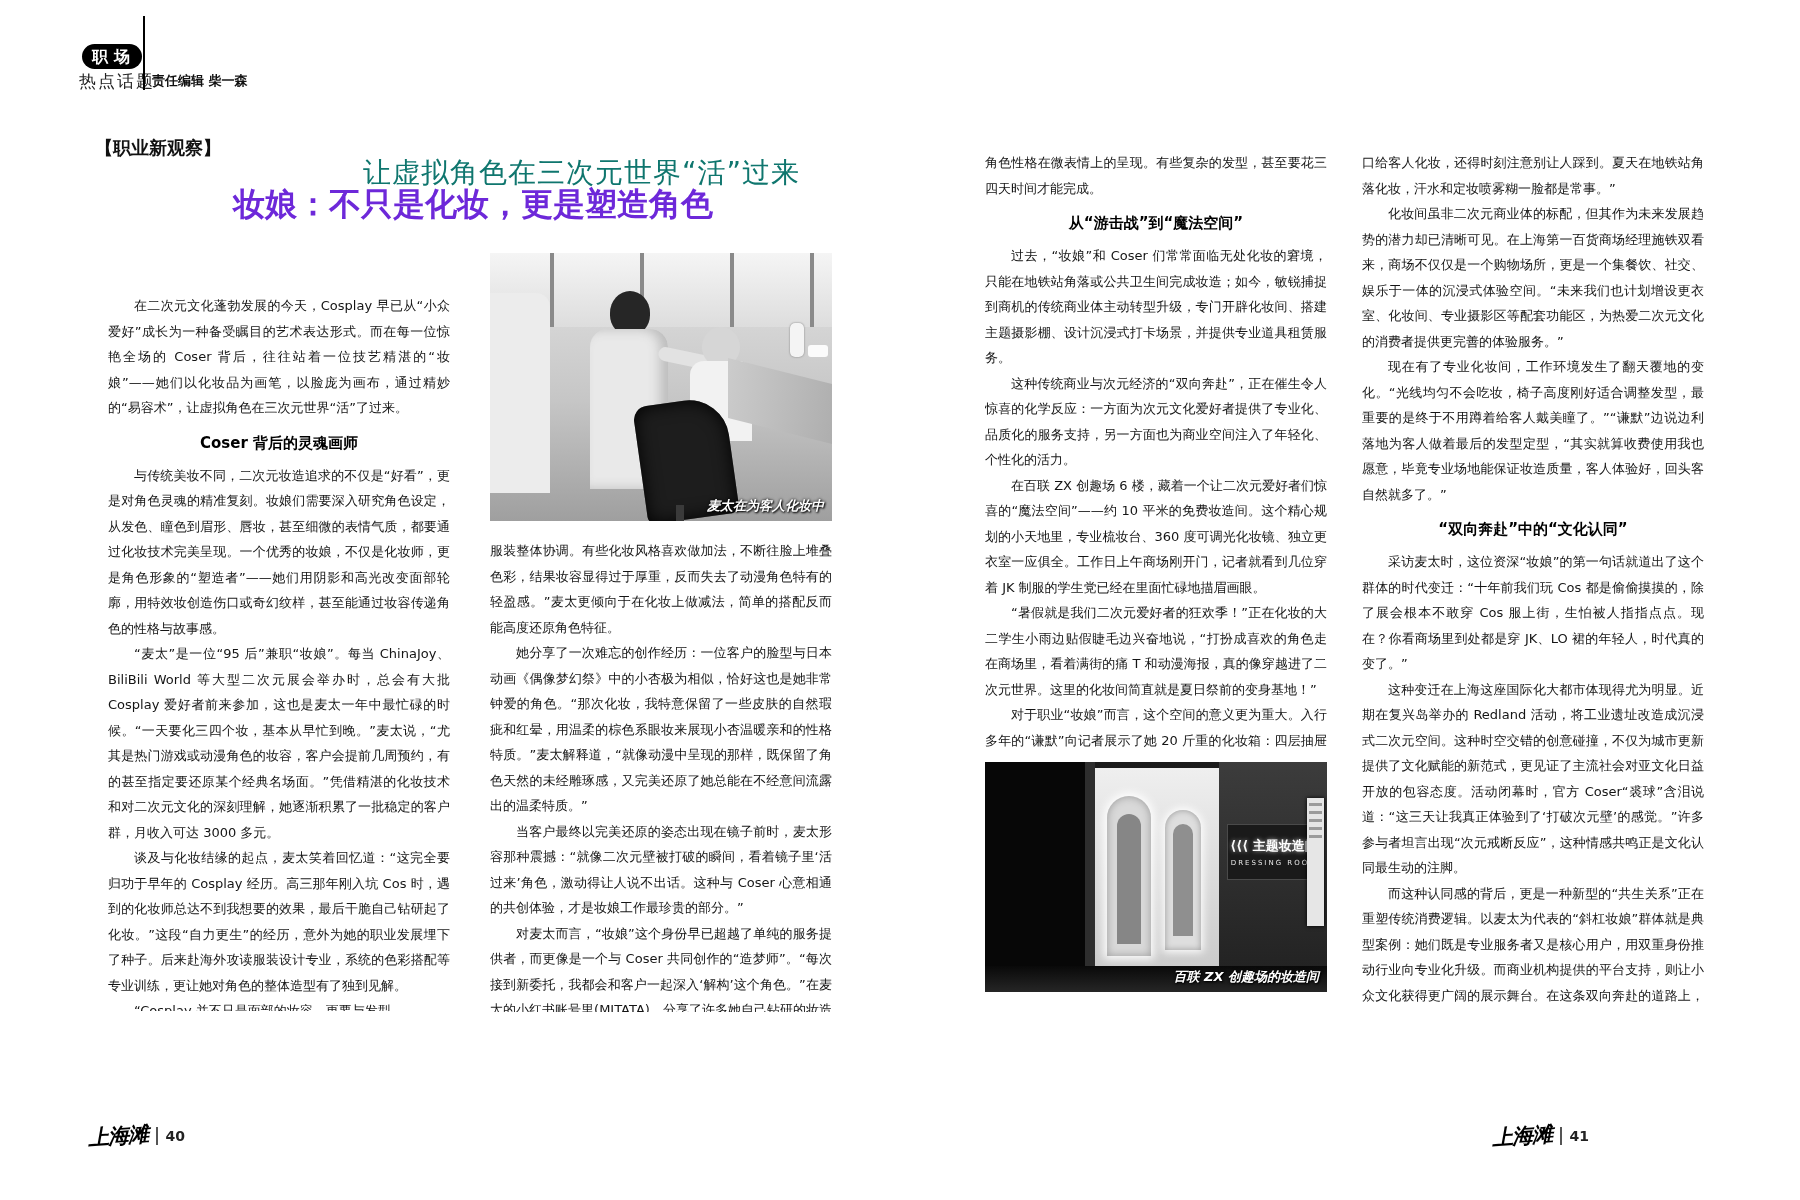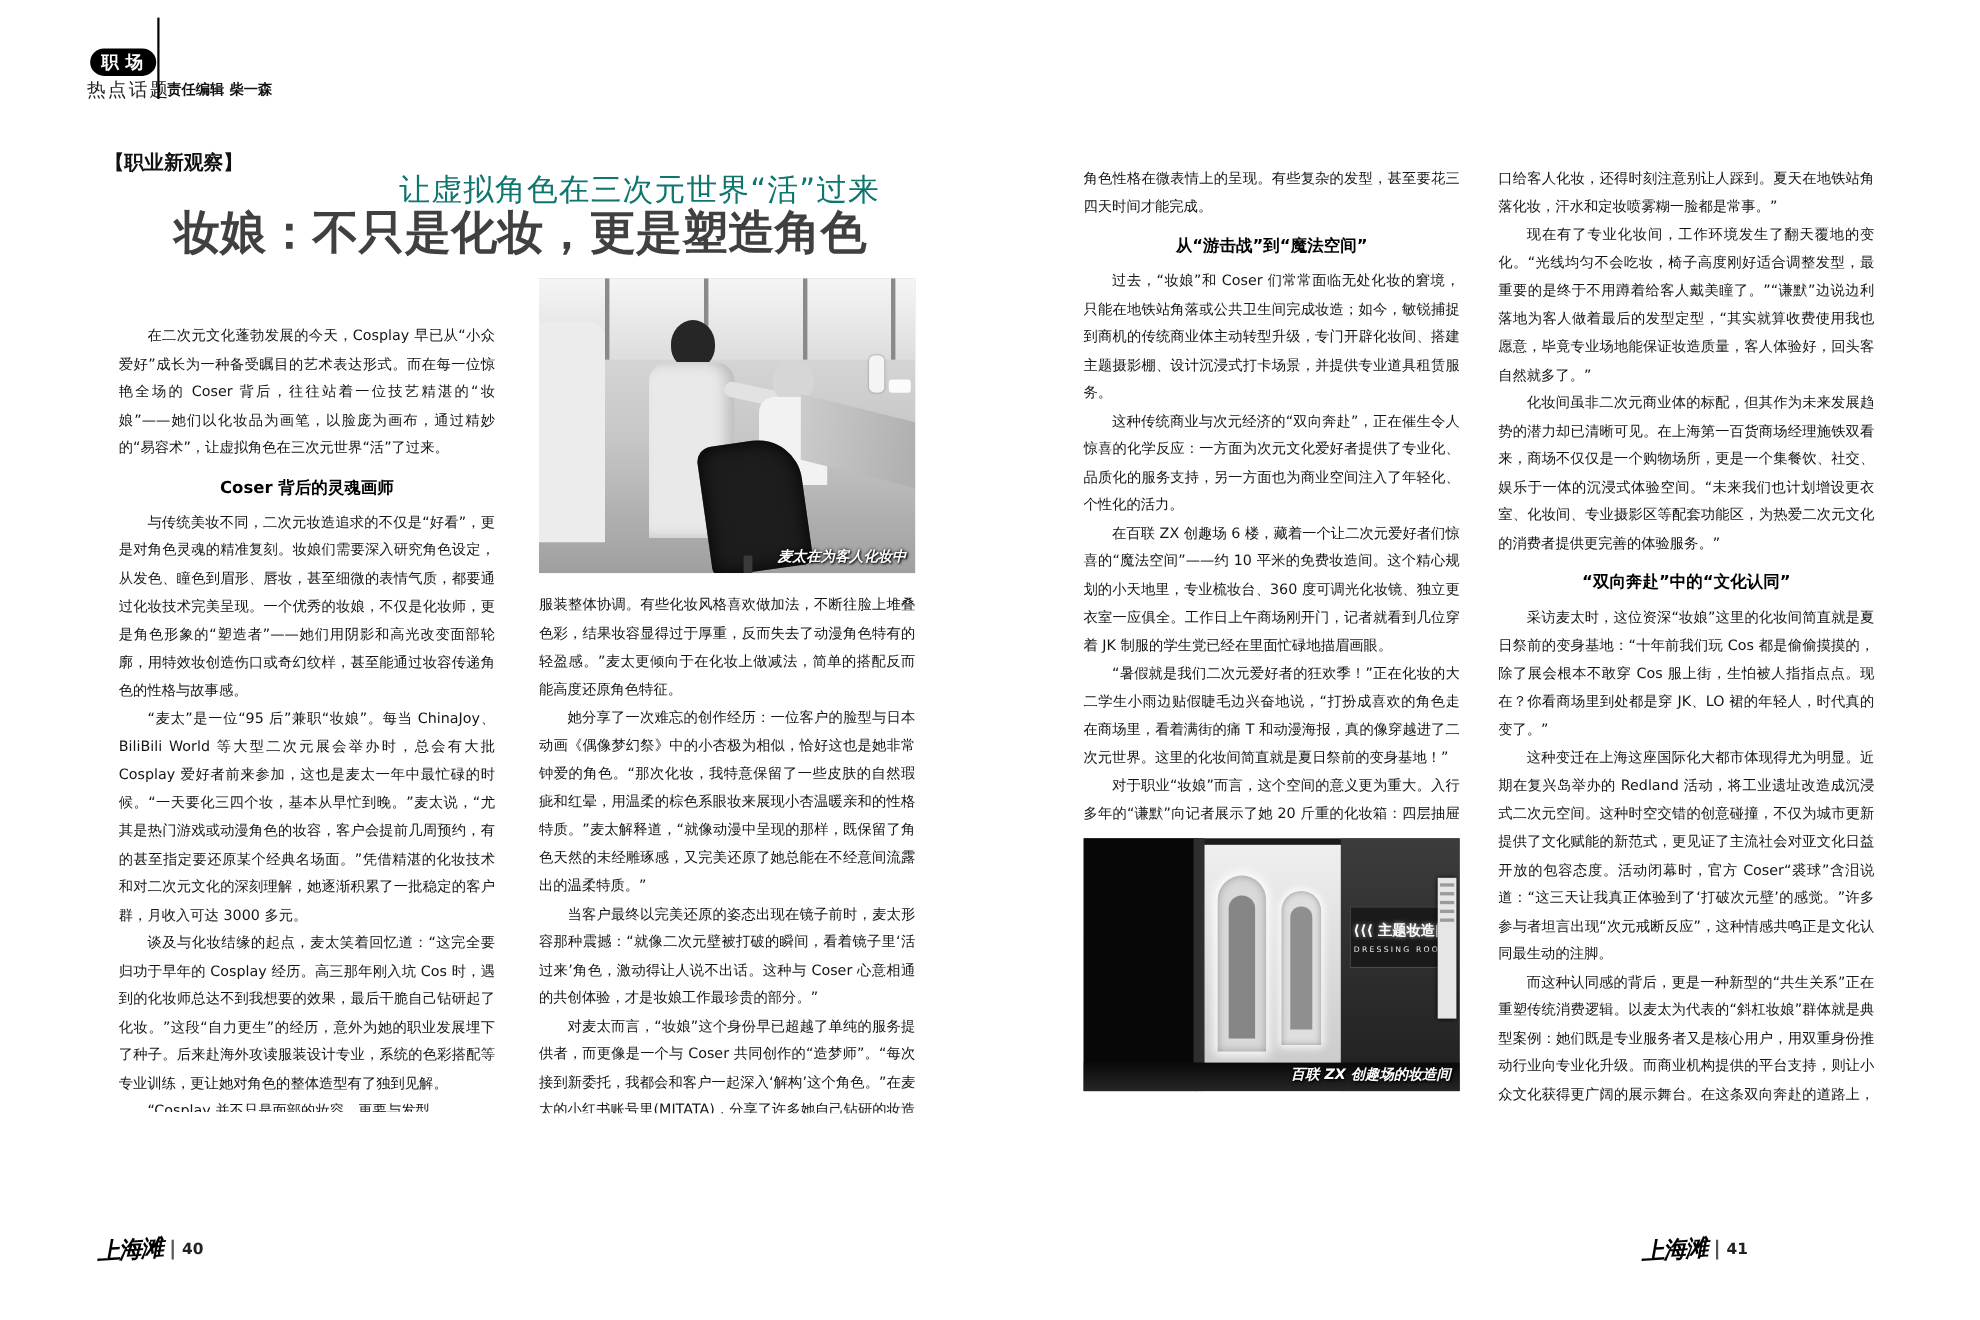--- a/index.html
+++ b/index.html
@@ -15,21 +15,21 @@
               font-size:17px; letter-spacing:2px; color:#222; }
   .hdr-rule { position:absolute; left:143px; top:16px; width:2px; height:74px; background:#000; }
   .editor { position:absolute; left:152px; top:72px; font-size:13px; font-weight:bold; color:#111; }
 
   
   .kicker { position:absolute; left:95px; top:136px; font-size:18px; font-weight:bold; }
   .subtitle { position:absolute; left:130px; top:154px; width:670px; text-align:right;
               font-size:28px; color:#0f766e; font-weight:500; letter-spacing:1px; }
   .title { position:absolute; left:128px; top:183px; width:690px; text-align:center;
            font-family:Liberation Mono, monospace; font-weight:900;
-           font-size:42px; letter-spacing:0px; color:#404040; }
+           font-size:32px; letter-spacing:0px; color:#6d28d9; }
   .byline { position:absolute; left:130px; top:224px; width:640px; text-align:right;
             font-size:14px; font-weight:bold; }
 
   
   .col { position:absolute; width:342px; overflow:hidden; font-size:13px; line-height:25.5px;
          text-align:justify; color:#151515; }
   .col p { text-indent:2em; }
   .col p.noindent { text-indent:0; }
   .col h3 { font-size:15px; font-weight:bold; text-align:center; color:#000;
             margin:11px 0 9px 0; line-height:22px; }
@@ -168,24 +168,24 @@
         <i></i>
         <i></i>
         <i></i>
       </div>
     <div class="ab rp-floor"></div>
     <div class="caption">百联 ZX 创趣场的妆造间</div>
   </div>
 
   <div class="col" id="col-r2">
       <p class="noindent">口给客人化妆，还得时刻注意别让人踩到。夏天在地铁站角落化妆，汗水和定妆喷雾糊一脸都是常事。”</p>
+      <p>化妆间虽非二次元商业体的标配，但其作为未来发展趋势的潜力却已清晰可见。在上海第一百货商场经理施铁双看来，商场不仅仅是一个购物场所，更是一个集餐饮、社交、娱乐于一体的沉浸式体验空间。“未来我们也计划增设更衣室、化妆间、专业摄影区等配套功能区，为热爱二次元文化的消费者提供更完善的体验服务。”</p>
       <p>现在有了专业化妆间，工作环境发生了翻天覆地的变化。“光线均匀不会吃妆，椅子高度刚好适合调整发型，最重要的是终于不用蹲着给客人戴美瞳了。”“谦默”边说边利落地为客人做着最后的发型定型，“其实就算收费使用我也愿意，毕竟专业场地能保证妆造质量，客人体验好，回头客自然就多了。”</p>
-      <p>化妆间虽非二次元商业体的标配，但其作为未来发展趋势的潜力却已清晰可见。在上海第一百货商场经理施铁双看来，商场不仅仅是一个购物场所，更是一个集餐饮、社交、娱乐于一体的沉浸式体验空间。“未来我们也计划增设更衣室、化妆间、专业摄影区等配套功能区，为热爱二次元文化的消费者提供更完善的体验服务。”</p>
       <h3>“双向奔赴”中的“文化认同”</h3>
-      <p>采访麦太时，这位资深“妆娘”这里的化妆间简直就是夏日祭前的变身基地：“十年前我们玩 Cos 都是偷偷摸摸的，除了展会根本不敢穿 Cos 服上街，生怕被人指指点点。现在？你看商场里到处都是穿 JK、LO 裙的年轻人，时代真的变了。”</p>
+      <p>采访麦太时，这位资深“妆娘”的第一句话就道出了这个群体的时代变迁：“十年前我们玩 Cos 都是偷偷摸摸的，除了展会根本不敢穿 Cos 服上街，生怕被人指指点点。现在？你看商场里到处都是穿 JK、LO 裙的年轻人，时代真的变了。”</p>
       <p>这种变迁在上海这座国际化大都市体现得尤为明显。近期在复兴岛举办的 Redland 活动，将工业遗址改造成沉浸式二次元空间。这种时空交错的创意碰撞，不仅为城市更新提供了文化赋能的新范式，更见证了主流社会对亚文化日益开放的包容态度。活动闭幕时，官方 Coser“裘球”含泪说道：“这三天让我真正体验到了‘打破次元壁’的感觉。”许多参与者坦言出现“次元戒断反应”，这种情感共鸣正是文化认同最生动的注脚。</p>
       <p>而这种认同感的背后，更是一种新型的“共生关系”正在重塑传统消费逻辑。以麦太为代表的“斜杠妆娘”群体就是典型案例：她们既是专业服务者又是核心用户，用双重身份推动行业向专业化升级。而商业机构提供的平台支持，则让小众文化获得更广阔的展示舞台。在这条双向奔赴的道路上，我们看到的不仅是一个产业的崛起，更是一种文化生态的成熟。</p>
     </div>
 
   <div class="folio" id="folio-left">
     <span class="folio-logo">上海滩</span>
     <span class="folio-rule"></span>
     <span class="folio-num">40</span>
   </div>
   <div class="folio" id="folio-right">

